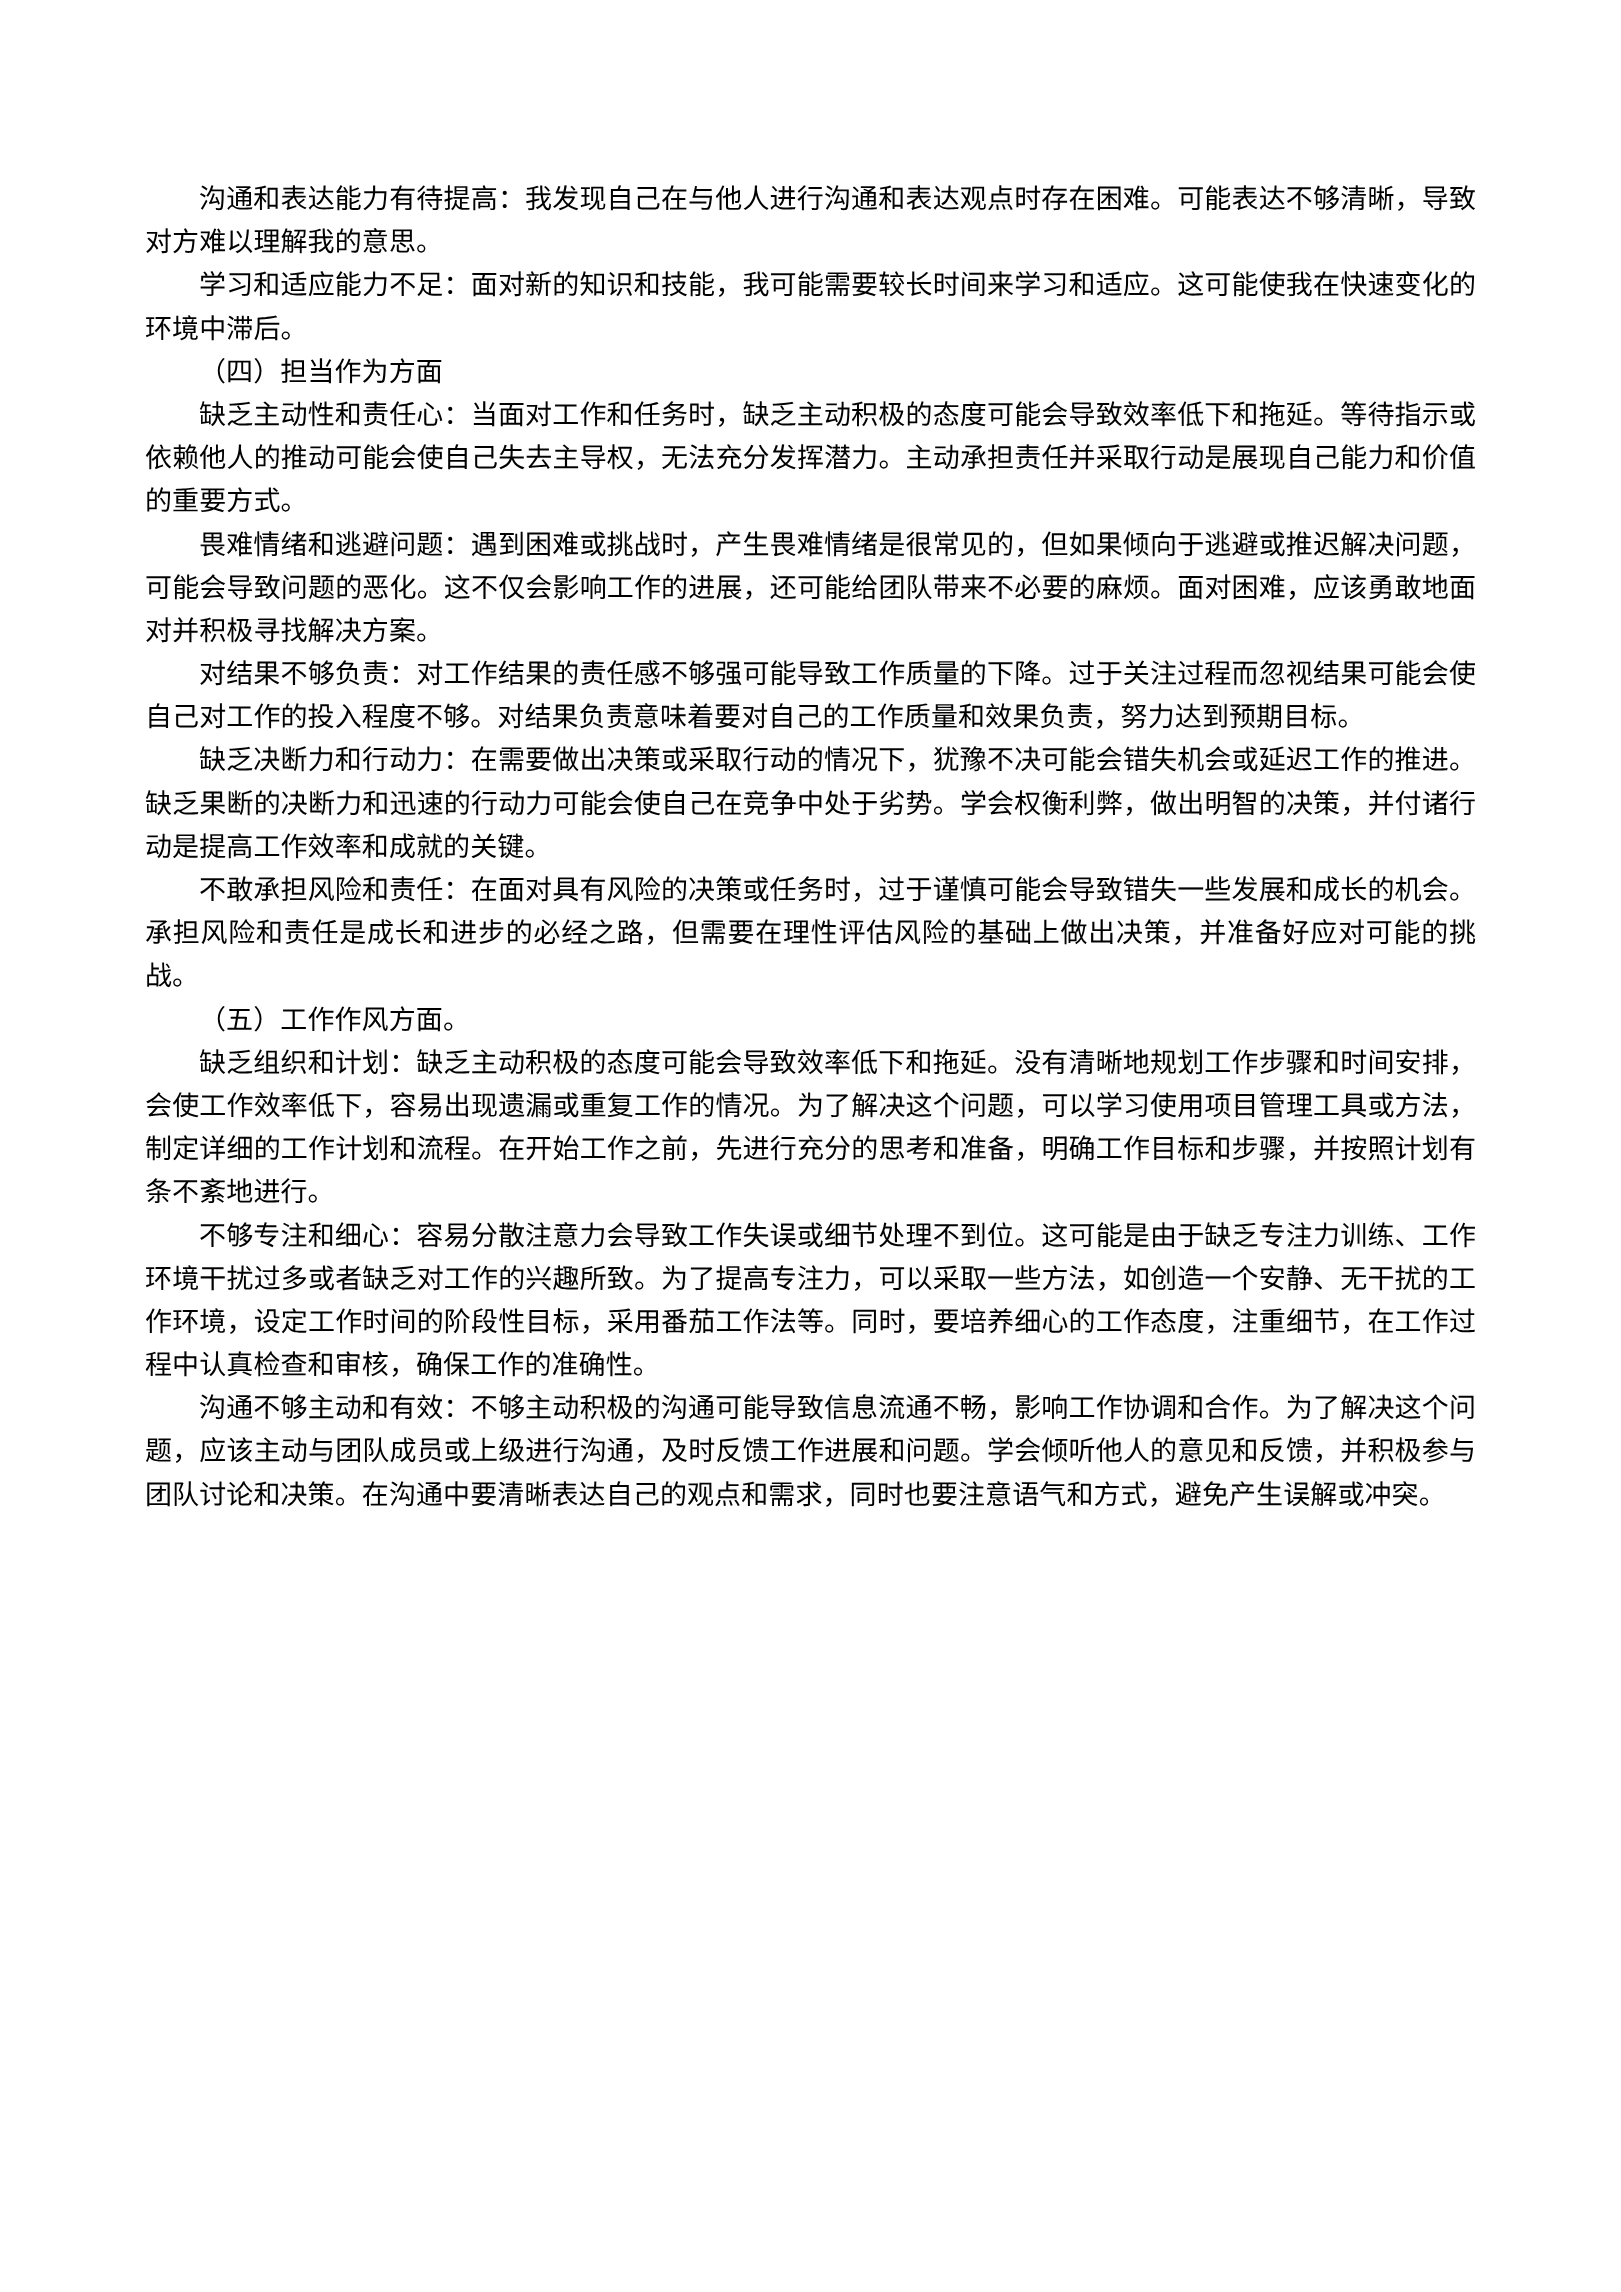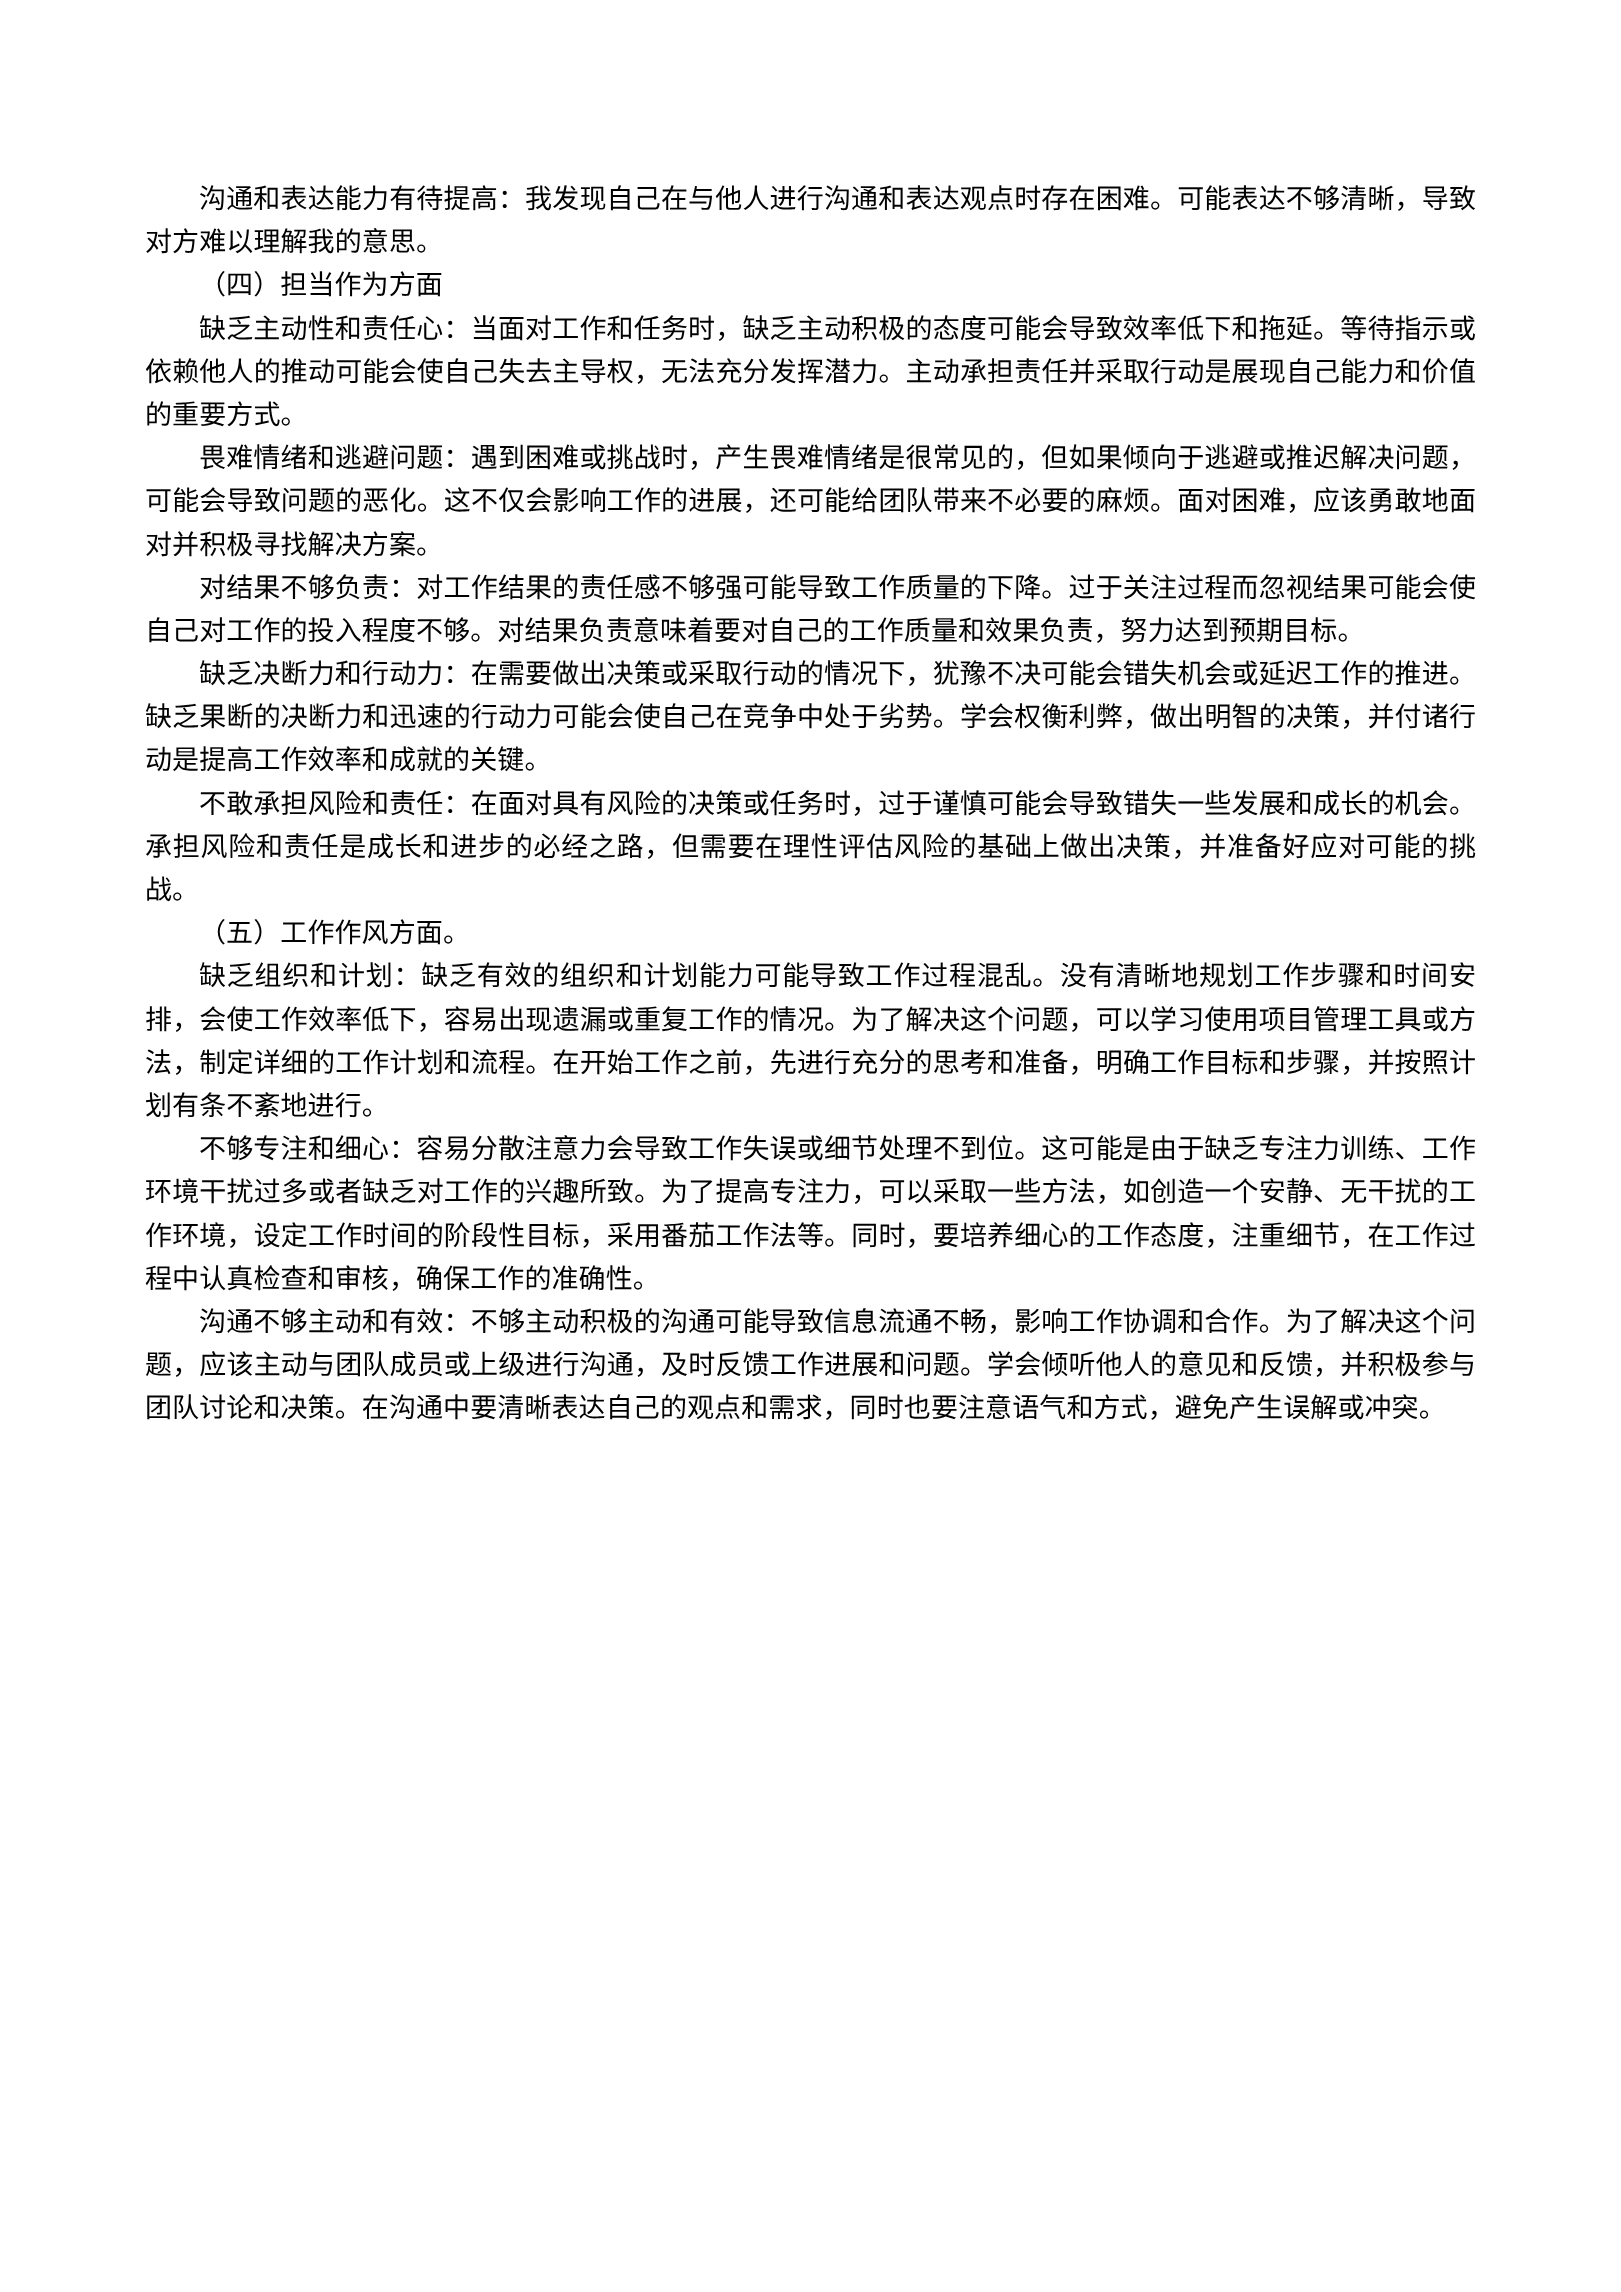--- a/index.html
+++ b/index.html
@@ -40,26 +40,27 @@
     text-indent: 2em;
   }
 </style>
 </head>
 <body>
 
 <div class="page">
   <div class="doc-body">
 
     <p>沟通和表达能力有待提高：我发现自己在与他人进行沟通和表达观点时存在困难。可能表达不够清晰，导致对方难以理解我的意思。</p>
+    <p>学习和适应能力不足：面对新的知识和技能，我可能需要较长时间来学习和适应。这可能使我在快速变化的环境中滞后。</p>
     <p class="heading">（四）担当作为方面</p>
     <p>缺乏主动性和责任心：当面对工作和任务时，缺乏主动积极的态度可能会导致效率低下和拖延。等待指示或依赖他人的推动可能会使自己失去主导权，无法充分发挥潜力。主动承担责任并采取行动是展现自己能力和价值的重要方式。</p>
     <p>畏难情绪和逃避问题：遇到困难或挑战时，产生畏难情绪是很常见的，但如果倾向于逃避或推迟解决问题，可能会导致问题的恶化。这不仅会影响工作的进展，还可能给团队带来不必要的麻烦。面对困难，应该勇敢地面对并积极寻找解决方案。</p>
     <p>对结果不够负责：对工作结果的责任感不够强可能导致工作质量的下降。过于关注过程而忽视结果可能会使自己对工作的投入程度不够。对结果负责意味着要对自己的工作质量和效果负责，努力达到预期目标。</p>
     <p>缺乏决断力和行动力：在需要做出决策或采取行动的情况下，犹豫不决可能会错失机会或延迟工作的推进。缺乏果断的决断力和迅速的行动力可能会使自己在竞争中处于劣势。学会权衡利弊，做出明智的决策，并付诸行动是提高工作效率和成就的关键。</p>
     <p>不敢承担风险和责任：在面对具有风险的决策或任务时，过于谨慎可能会导致错失一些发展和成长的机会。承担风险和责任是成长和进步的必经之路，但需要在理性评估风险的基础上做出决策，并准备好应对可能的挑战。</p>
     <p class="heading">（五）工作作风方面。</p>
-    <p>缺乏组织和计划：缺乏有效的组织和计划能力可能导致工作过程混乱。没有清晰地规划工作步骤和时间安排，会使工作效率低下，容易出现遗漏或重复工作的情况。为了解决这个问题，可以学习使用项目管理工具或方法，制定详细的工作计划和流程。在开始工作之前，先进行充分的思考和准备，明确工作目标和步骤，并按照计划有条不紊地进行。</p>
+    <p>缺乏组织和计划：缺乏主动积极的态度可能会导致效率低下和拖延。没有清晰地规划工作步骤和时间安排，会使工作效率低下，容易出现遗漏或重复工作的情况。为了解决这个问题，可以学习使用项目管理工具或方法，制定详细的工作计划和流程。在开始工作之前，先进行充分的思考和准备，明确工作目标和步骤，并按照计划有条不紊地进行。</p>
     <p>不够专注和细心：容易分散注意力会导致工作失误或细节处理不到位。这可能是由于缺乏专注力训练、工作环境干扰过多或者缺乏对工作的兴趣所致。为了提高专注力，可以采取一些方法，如创造一个安静、无干扰的工作环境，设定工作时间的阶段性目标，采用番茄工作法等。同时，要培养细心的工作态度，注重细节，在工作过程中认真检查和审核，确保工作的准确性。</p>
     <p>沟通不够主动和有效：不够主动积极的沟通可能导致信息流通不畅，影响工作协调和合作。为了解决这个问题，应该主动与团队成员或上级进行沟通，及时反馈工作进展和问题。学会倾听他人的意见和反馈，并积极参与团队讨论和决策。在沟通中要清晰表达自己的观点和需求，同时也要注意语气和方式，避免产生误解或冲突。</p>
 
   </div>
 </div>
 
 
 </body></html>

